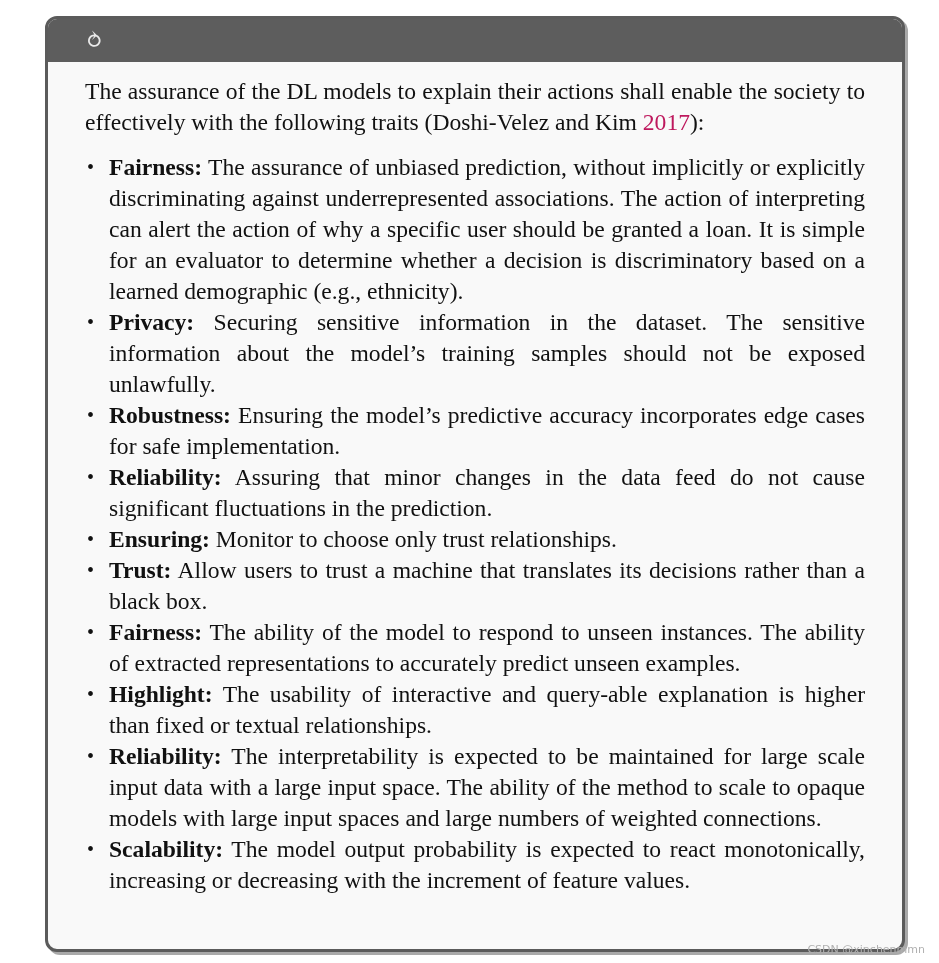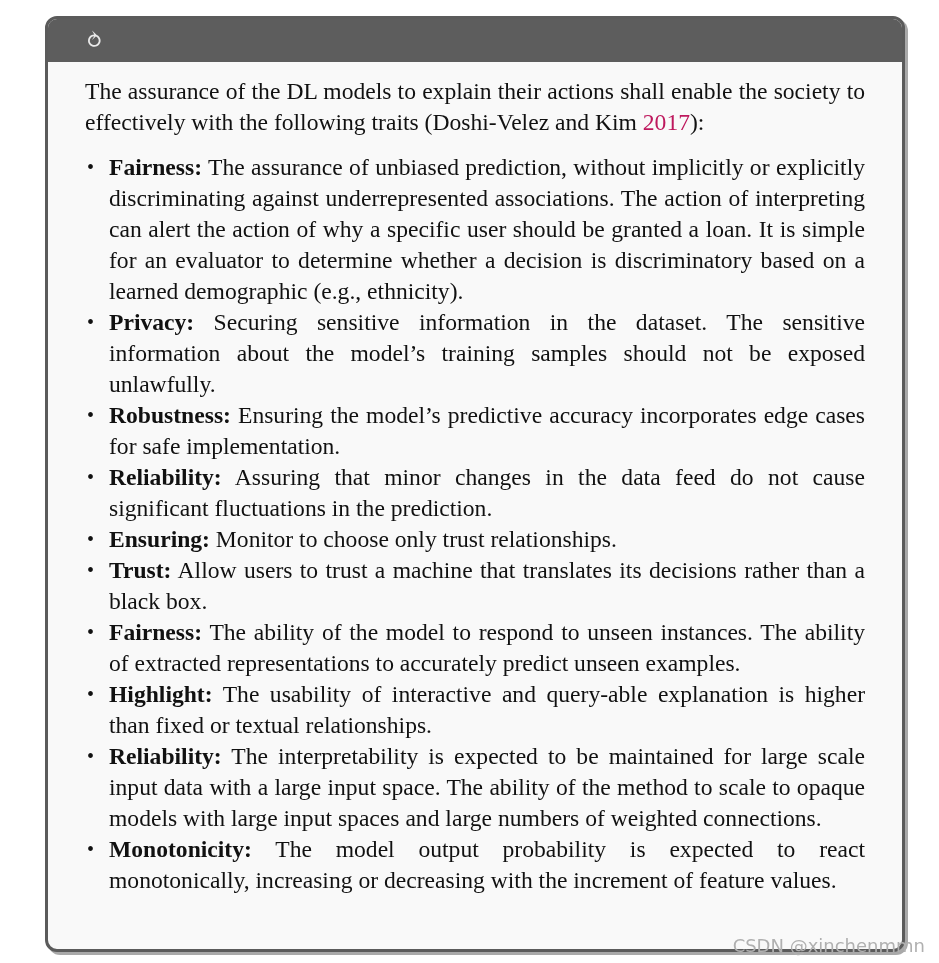--- a/index.html
+++ b/index.html
@@ -28,21 +28,21 @@
   .intro { margin: 0 0 14px 0; }
   .cite { color: #be185d; }
   ul.traits { list-style: none; margin: 0; padding: 0; }
   ul.traits li { position: relative; padding-left: 24px; margin: 0; }
   ul.traits li .bullet {
     position: absolute; left: 2px; top: 0; font-size: 20px;
   }
   ul.traits li b { font-weight: bold; }
   .watermark {
     position: absolute; right: 14px; bottom: 7px;
-    font-family: "DejaVu Sans", sans-serif; font-size: 18px; color: #b0b0b0;
+    font-family: "DejaVu Sans", sans-serif; font-size: 11px; color: #b0b0b0;
   }
 </style>
 </head>
 <body>
 
 <div class="box">
   <div class="header">
     <span class="icon">⥁</span>
   </div>
   <div class="content">
@@ -50,17 +50,17 @@
     <ul class="traits">
       <li><span class="bullet">•</span><b>Fairness:</b><span> The assurance of unbiased prediction, without implicitly or explicitly discriminating against underrepresented associations. The action of interpreting can alert the action of why a specific user should be granted a loan. It is simple for an evaluator to determine whether a decision is discriminatory based on a learned demographic (e.g., ethnicity).</span></li>
       <li><span class="bullet">•</span><b>Privacy:</b><span> Securing sensitive information in the dataset. The sensitive information about the model’s training samples should not be exposed unlawfully.</span></li>
       <li><span class="bullet">•</span><b>Robustness:</b><span> Ensuring the model’s predictive accuracy incorporates edge cases for safe implementation.</span></li>
       <li><span class="bullet">•</span><b>Reliability:</b><span> Assuring that minor changes in the data feed do not cause significant fluctuations in the prediction.</span></li>
       <li><span class="bullet">•</span><b>Ensuring:</b><span> Monitor to choose only trust relationships.</span></li>
       <li><span class="bullet">•</span><b>Trust:</b><span> Allow users to trust a machine that translates its decisions rather than a black box.</span></li>
       <li><span class="bullet">•</span><b>Fairness:</b><span> The ability of the model to respond to unseen instances. The ability of extracted representations to accurately predict unseen examples.</span></li>
       <li><span class="bullet">•</span><b>Highlight:</b><span> The usability of interactive and query-able explanation is higher than fixed or textual relationships.</span></li>
       <li><span class="bullet">•</span><b>Reliability:</b><span> The interpretability is expected to be maintained for large scale input data with a large input space. The ability of the method to scale to opaque models with large input spaces and large numbers of weighted connections.</span></li>
-      <li><span class="bullet">•</span><b>Monotonicity:</b><span> The model output probability is expected to react monotonically, increasing or decreasing with the increment of feature values.</span></li>
+      <li><span class="bullet">•</span><b>Scalability:</b><span> The model output probability is expected to react monotonically, increasing or decreasing with the increment of feature values.</span></li>
     </ul>
   </div>
 </div>
 <div class="watermark">CSDN @xinchenmmn</div>
 
 </body></html>

